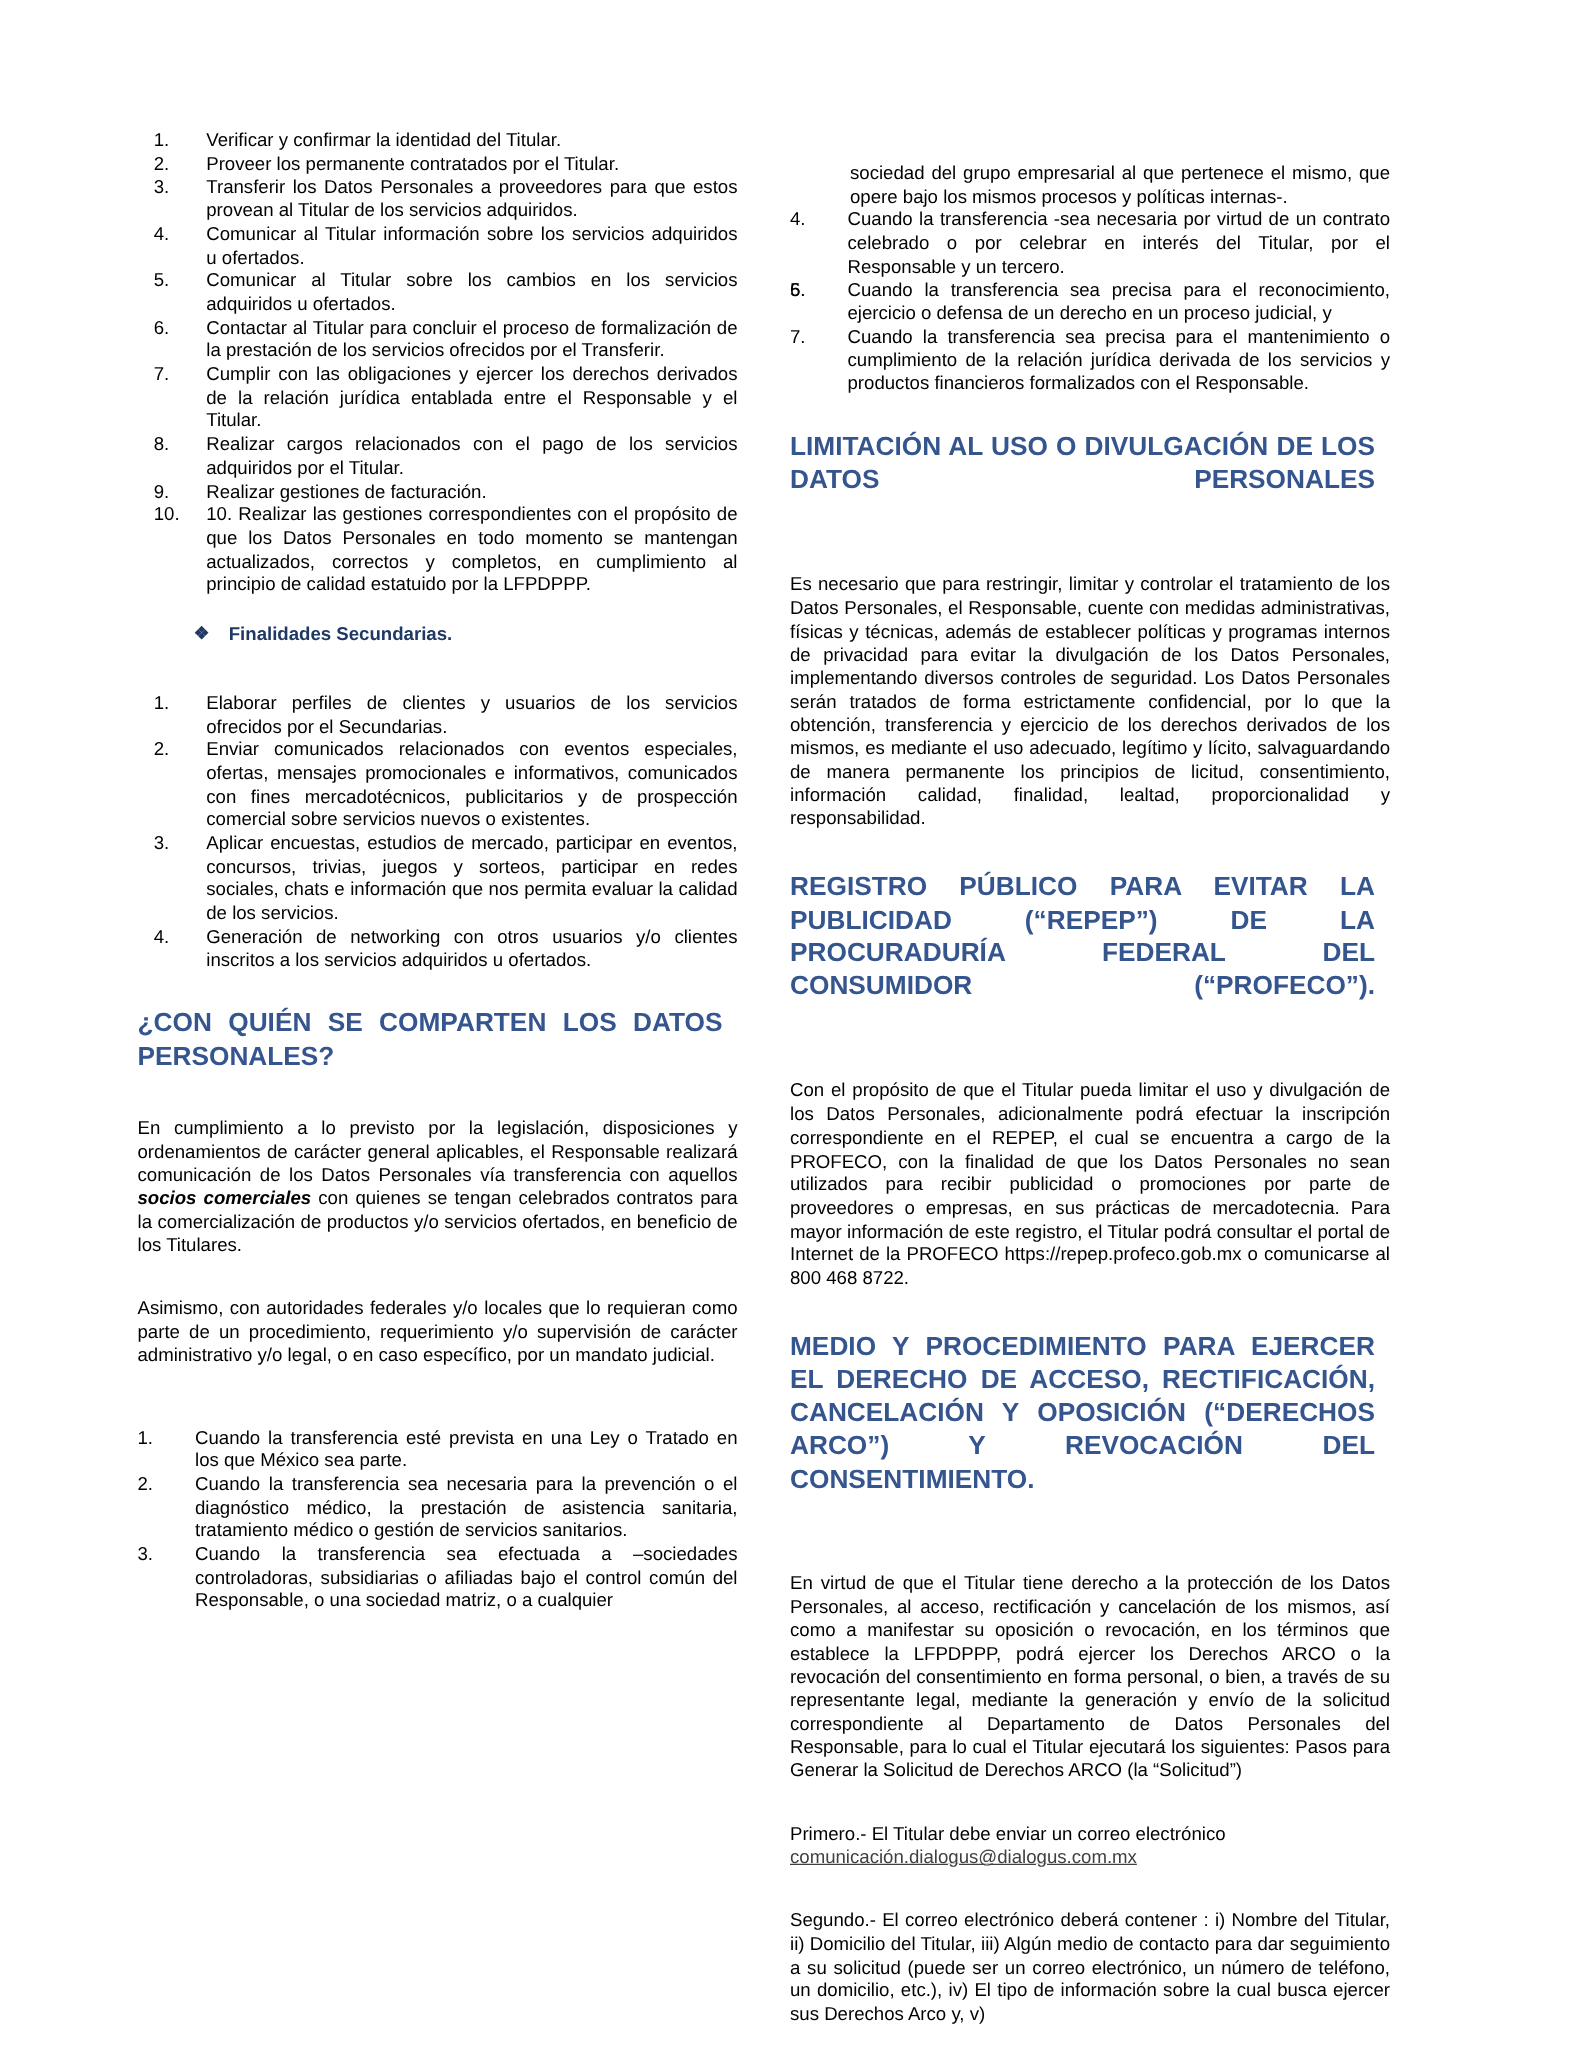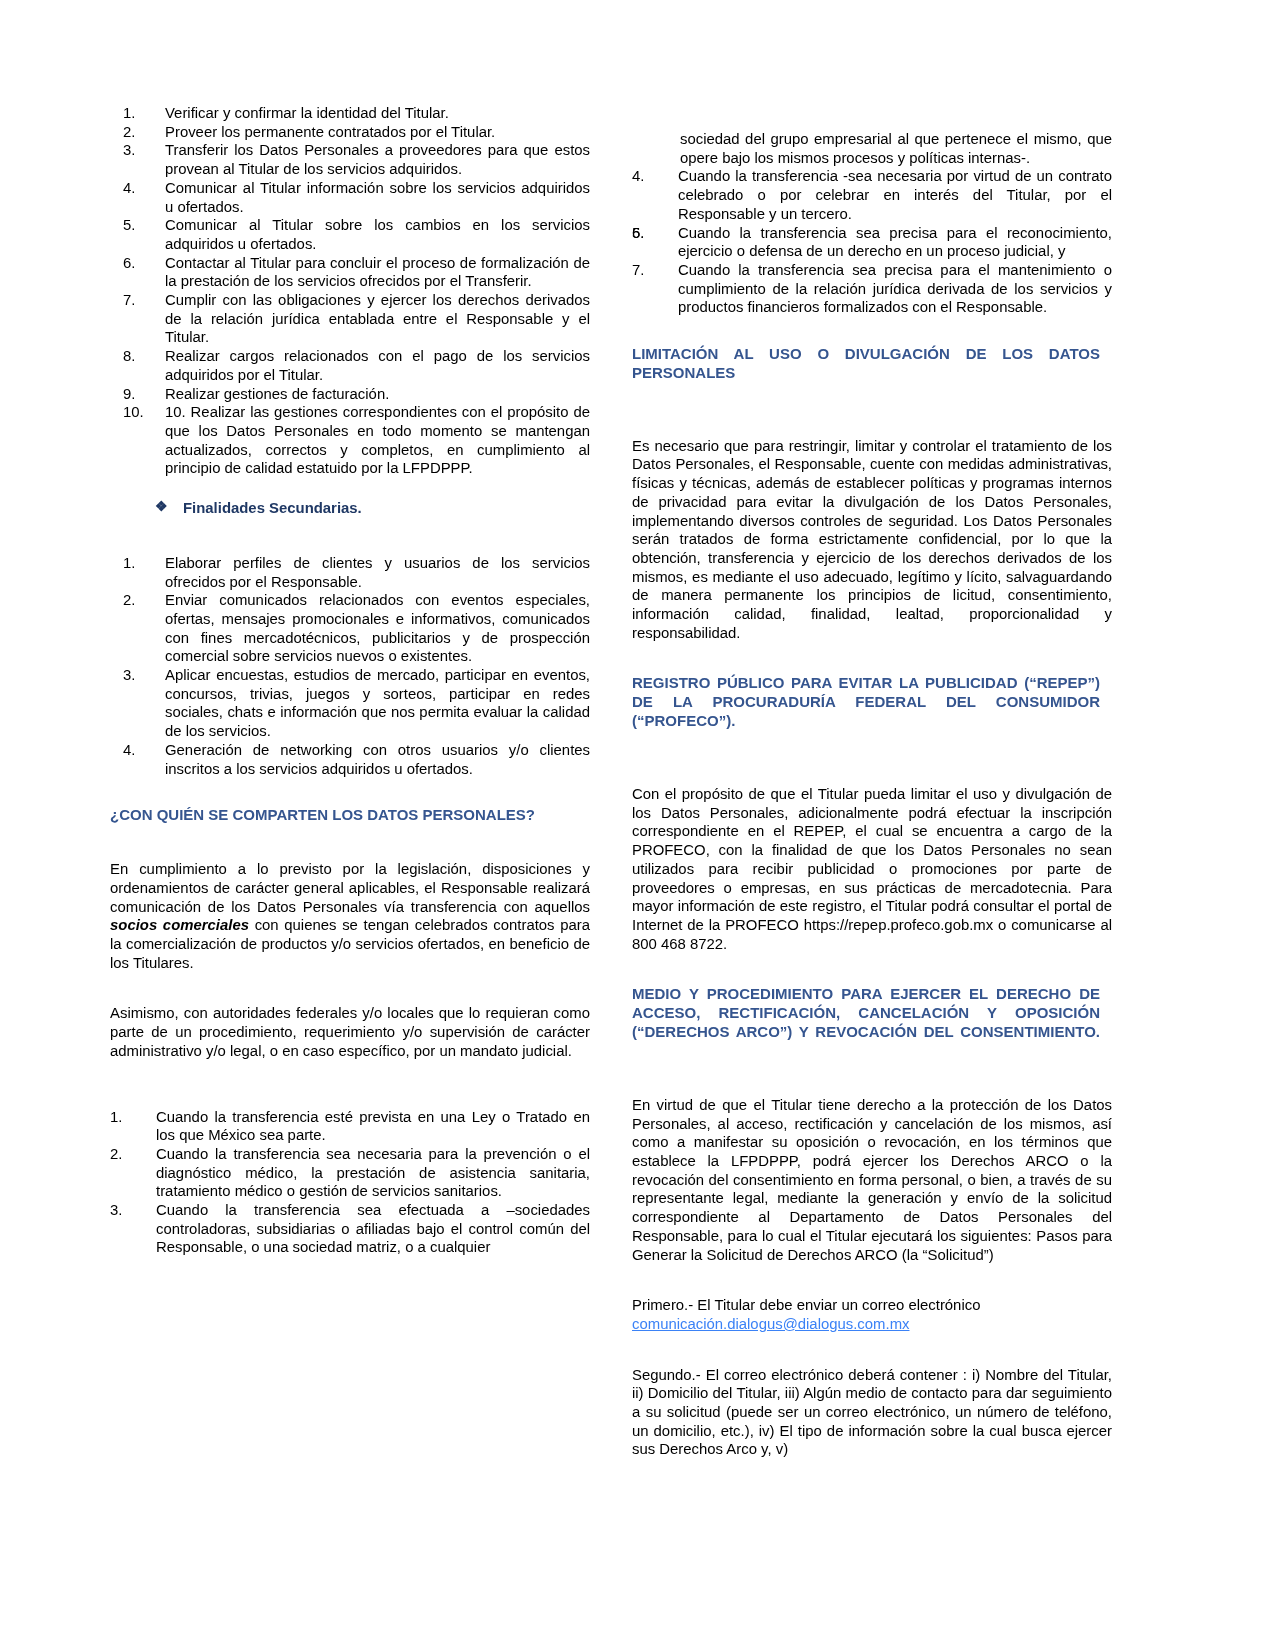--- a/index.html
+++ b/index.html
@@ -41,21 +41,21 @@
   }
   .para {
     margin: 0 0 17px 0;
   }
   .para.tight { margin-bottom: 0; }
   .spacer-sm { height: 15px; }
   .spacer-md { height: 21px; }
   .spacer-lg { height: 28px; }
 
   h2.blue-head {
-    font-size: 15px;
+    font-size: 21px;
     line-height: 1.26;
     font-weight: bold;
     color: #35558f;
     text-align: justify;
     text-align-last: left;
     margin: 0 12px 20px 0;
   }
   h2.blue-head.j {
     text-align: justify;
   }
@@ -104,21 +104,21 @@
   }
   .bullet-head .floret {
     position: absolute;
     left: 45px;
     top: -1px;
     font-size: 14px;
     color: #1f3864;
   }
   b.strong { font-weight: bold; font-style: italic; }
   a.maillink {
-    color: #3b82f6;
+    color: #404040;
     text-decoration: underline;
     word-break: break-all;
     margin-top: 45px;
   }
   .lastline-left { text-align-last: left; }
 </style>
 </head>
 <body>
 
 <div class="page">
@@ -145,21 +145,21 @@
         <span class="floret">❖</span>
         <span>Finalidades Secundarias.</span>
       </div>
 
       <div class="spacer-md"></div>
 
 
       <div class="spacer-sm"></div>
 
       <ol class="numlist">
-        <li><span class="num">1.</span><span>Elaborar perfiles de clientes y usuarios de los servicios ofrecidos por el Responsable.</span></li>
+        <li><span class="num">1.</span><span>Elaborar perfiles de clientes y usuarios de los servicios ofrecidos por el Secundarias.</span></li>
         <li><span class="num">2.</span><span>Enviar comunicados relacionados con eventos especiales, ofertas, mensajes promocionales e informativos, comunicados con fines mercadotécnicos, publicitarios y de prospección comercial sobre servicios nuevos o existentes.</span></li>
         <li><span class="num">3.</span><span>Aplicar encuestas, estudios de mercado, participar en eventos, concursos, trivias, juegos y sorteos, participar en redes sociales, chats e información que nos permita evaluar la calidad de los servicios.</span></li>
         <li><span class="num">4.</span><span>Generación de networking con otros usuarios y/o clientes inscritos a los servicios adquiridos u ofertados.</span></li>
       </ol>
 
       <div class="spacer-lg"></div>
 
       <h2 class="blue-head">¿CON QUIÉN SE COMPARTEN LOS DATOS PERSONALES?</h2>
 
       <div class="spacer-sm"></div>

